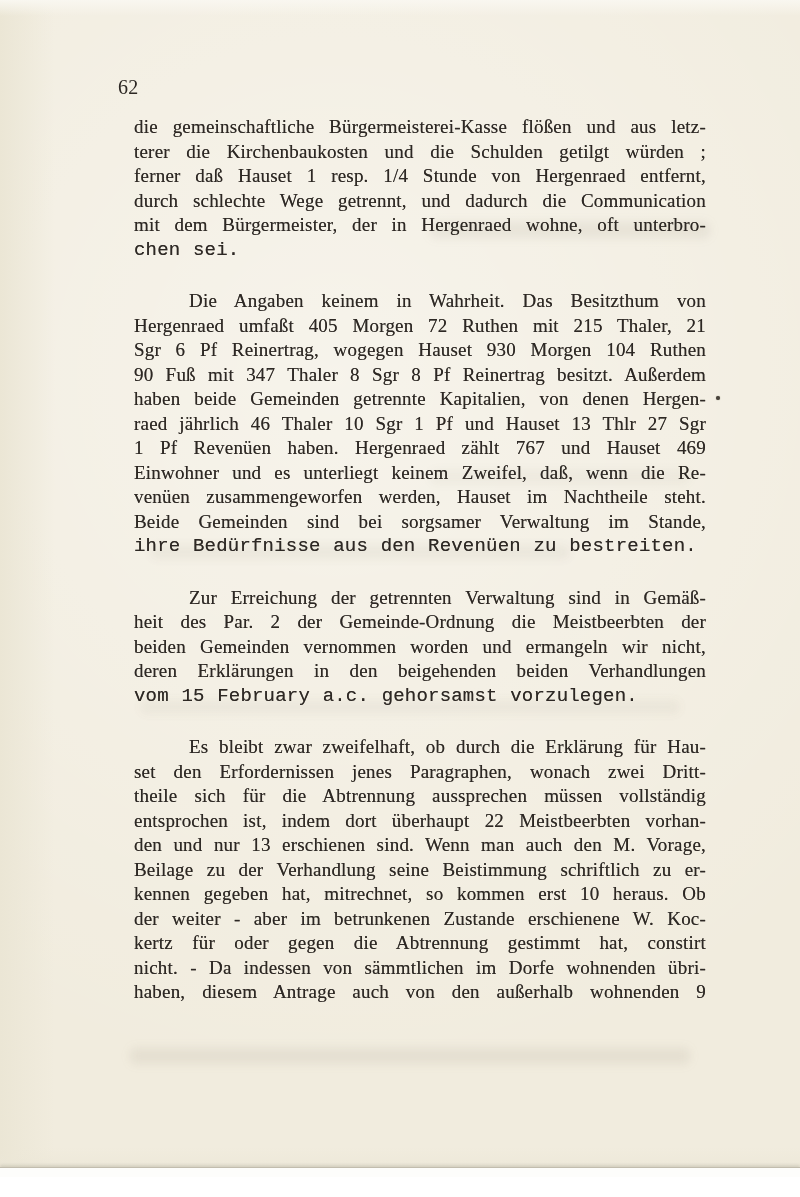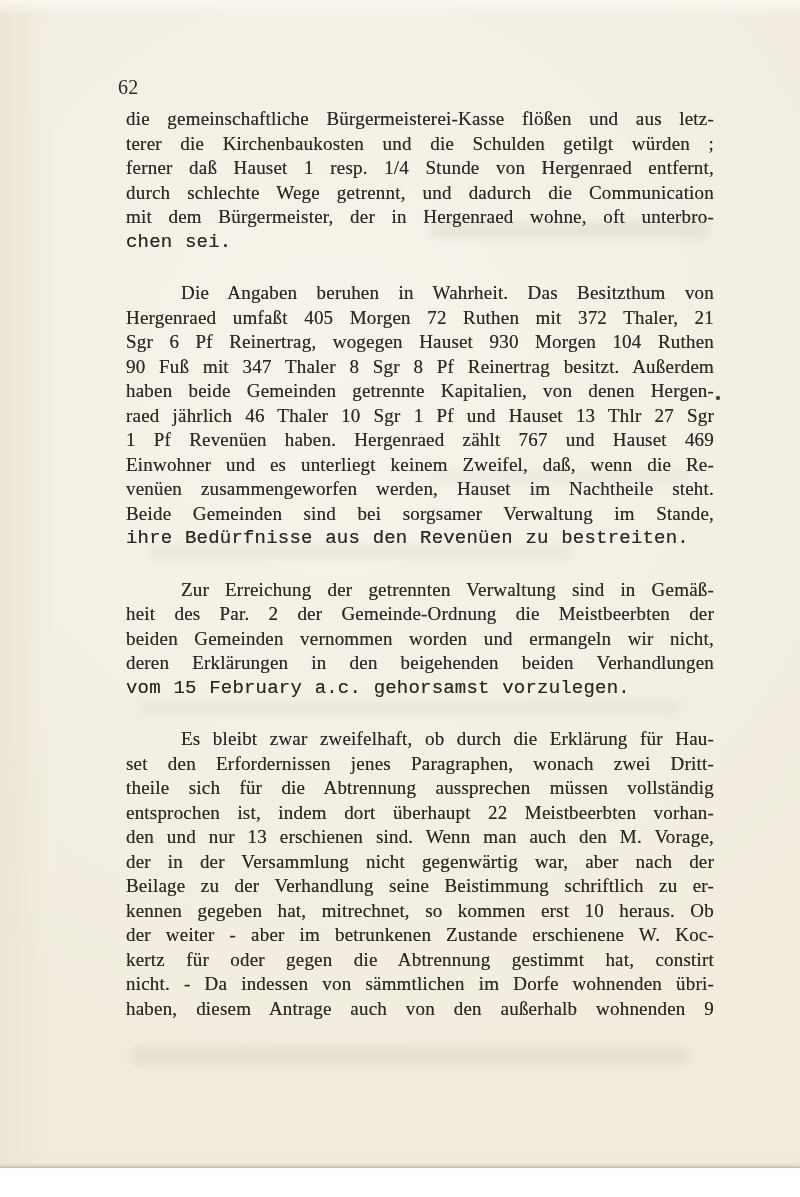--- a/index.html
+++ b/index.html
@@ -58,21 +58,21 @@
   }
   .text-block {
     position: absolute;
     left: 118px; top: 99px;
     width: 604px;
     font-size: 19px;
     letter-spacing: 0.2px;
     word-spacing: 1px;
     text-shadow: 0 0 0.6px rgba(45,40,36,0.65);
   }
-  .para { margin: 8px; }
+  .para { margin: 16px; }
   .para + .para { margin-top: 27px; }
   .line {
     line-height: 24.5px;
     height: 24.5px;
     text-align: justify;
     text-align-last: justify;
     white-space: nowrap; 
   }
   .line { white-space: normal; }
   .para.indent .line:first-child { text-indent: 55px; }
@@ -116,22 +116,22 @@
 
   <div class="para">
         <div class="line">die gemeinschaftliche Bürgermeisterei-Kasse flößen und aus letz-</div>
         <div class="line">terer die Kirchenbaukosten und die Schulden getilgt würden ;</div>
         <div class="line">ferner daß Hauset 1 resp. 1/4 Stunde von Hergenraed entfernt,</div>
         <div class="line">durch schlechte Wege getrennt, und dadurch die Communication</div>
         <div class="line">mit dem Bürgermeister, der in Hergenraed wohne, oft unterbro-</div>
         <div class="line end-left">chen sei.</div>
       </div>
       <div class="para indent">
-        <div class="line">Die Angaben beruhen in Wahrheit. Das Besitzthum von</div>
-        <div class="line">Hergenraed umfaßt 405 Morgen 72 Ruthen mit 372 Thaler, 21</div>
+        <div class="line">Die Angaben keinem in Wahrheit. Das Besitzthum von</div>
+        <div class="line">Hergenraed umfaßt 405 Morgen 72 Ruthen mit 215 Thaler, 21</div>
         <div class="line">Sgr 6 Pf Reinertrag, wogegen Hauset 930 Morgen 104 Ruthen</div>
         <div class="line">90 Fuß mit 347 Thaler 8 Sgr 8 Pf Reinertrag besitzt. Außerdem</div>
         <div class="line">haben beide Gemeinden getrennte Kapitalien, von denen Hergen-</div>
         <div class="line">raed jährlich 46 Thaler 10 Sgr 1 Pf und Hauset 13 Thlr 27 Sgr</div>
         <div class="line">1 Pf Revenüen haben. Hergenraed zählt 767 und Hauset 469</div>
         <div class="line">Einwohner und es unterliegt keinem Zweifel, daß, wenn die Re-</div>
         <div class="line">venüen zusammengeworfen werden, Hauset im Nachtheile steht.</div>
         <div class="line">Beide Gemeinden sind bei sorgsamer Verwaltung im Stande,</div>
         <div class="line end-left">ihre Bedürfnisse aus den Revenüen zu bestreiten.</div>
       </div>
@@ -141,21 +141,20 @@
         <div class="line">beiden Gemeinden vernommen worden und ermangeln wir nicht,</div>
         <div class="line">deren Erklärungen in den beigehenden beiden Verhandlungen</div>
         <div class="line end-left">vom 15 February a.c. gehorsamst vorzulegen.</div>
       </div>
       <div class="para indent">
         <div class="line">Es bleibt zwar zweifelhaft, ob durch die Erklärung für Hau-</div>
         <div class="line">set den Erfordernissen jenes Paragraphen, wonach zwei Dritt-</div>
         <div class="line">theile sich für die Abtrennung aussprechen müssen vollständig</div>
         <div class="line">entsprochen ist, indem dort überhaupt 22 Meistbeerbten vorhan-</div>
         <div class="line">den und nur 13 erschienen sind. Wenn man auch den M. Vorage,</div>
-        <div class="line">der in der Versammlung nicht gegenwärtig war, aber nach der</div>
         <div class="line">Beilage zu der Verhandlung seine Beistimmung schriftlich zu er-</div>
         <div class="line">kennen gegeben hat, mitrechnet, so kommen erst 10 heraus. Ob</div>
         <div class="line">der weiter - aber im betrunkenen Zustande erschienene W. Koc-</div>
         <div class="line">kertz für oder gegen die Abtrennung gestimmt hat, constirt</div>
         <div class="line">nicht. - Da indessen von sämmtlichen im Dorfe wohnenden übri-</div>
         <div class="line">haben, diesem Antrage auch von den außerhalb wohnenden 9</div>
       </div>
     </div>
 
   <div class="ink-speck"></div>

